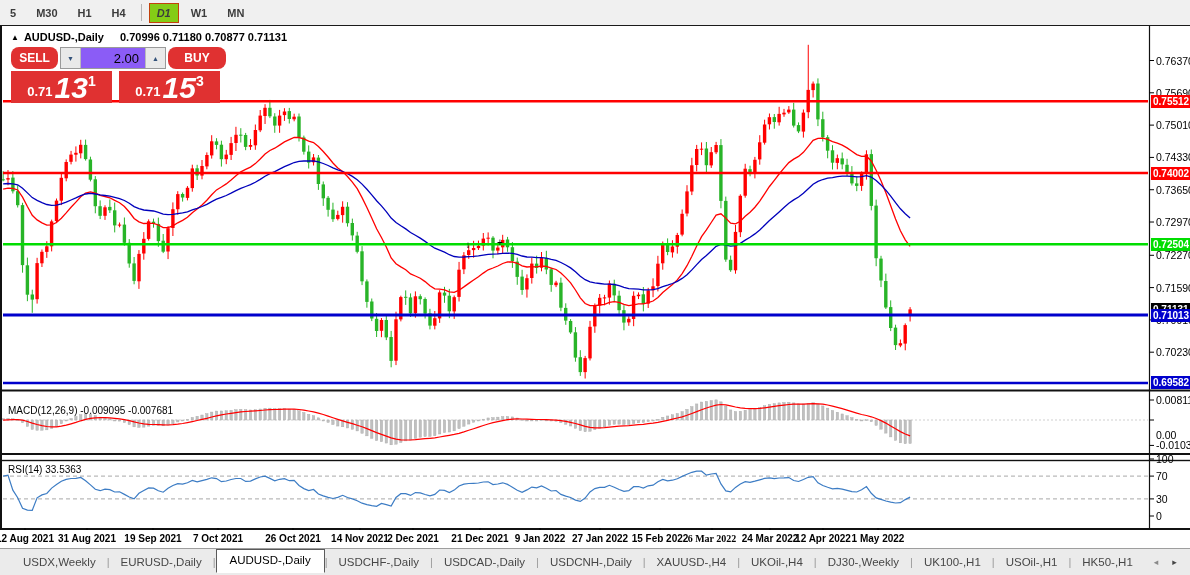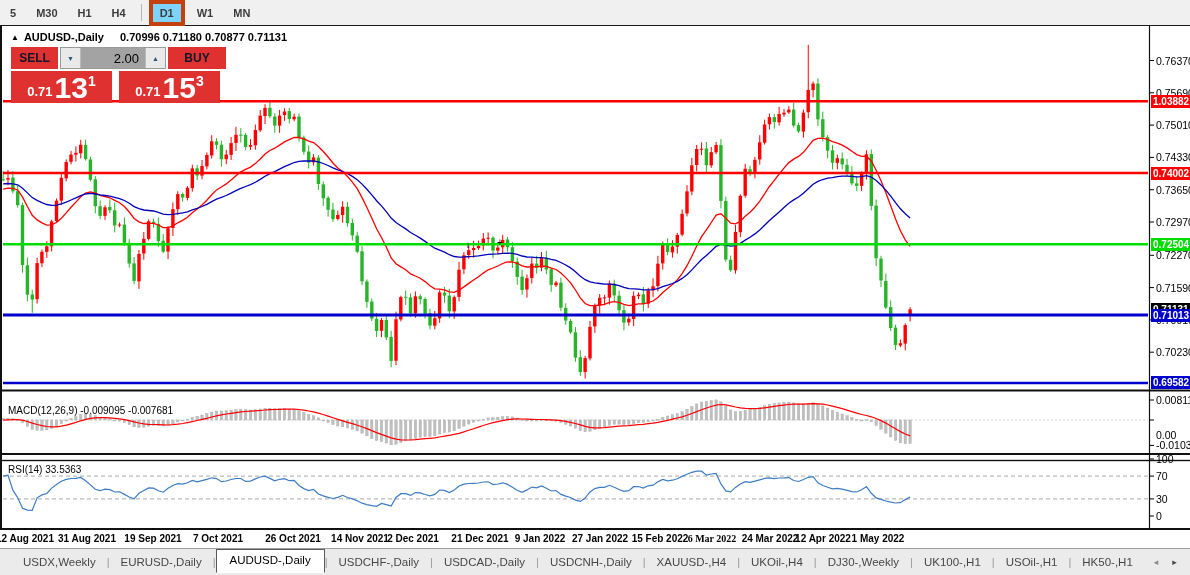--- a/index.html
+++ b/index.html
@@ -3,49 +3,49 @@
 <meta charset="utf-8">
 <style>
   html,body{margin:0;padding:0;background:#d8d8d8;}
   .window{position:relative;width:1190px;height:575px;background:#f0f0f0;overflow:hidden;
           font-family:"Liberation Sans","DejaVu Sans",sans-serif;}
   
   .toolbar{position:absolute;top:0;left:0;width:1190px;height:25px;background:#f0f0f0;
            display:flex;align-items:center;z-index:6;}
   .tf-btn{font-size:11px;font-weight:700;color:#3c3c3c;padding:3px 7px;margin:0 2px;
           border:1px solid transparent;cursor:default;}
-  .tf-btn.active{background:#7dd3fc;border:4px solid #c2410c;}
+  .tf-btn.active{background:#84cc16;border:1px solid #c2410c;font-style:italic;}
   .tf-sep{width:1px;height:17px;background:#b5b5b5;margin:0 5px;}
   
   .chart-window{position:absolute;top:25px;left:0;width:1190px;height:523px;background:#ffffff;
                 border-top:1px solid #1a1a1a;z-index:0;}
   svg.canvas{position:absolute;top:0;left:0;z-index:1;}
   
   .chart-title{position:absolute;top:31px;left:11px;z-index:3;font-size:11px;font-weight:700;color:#000;}
   .chart-title .arrow{font-size:8px;margin-right:5px;position:relative;top:-1px;}
   .chart-title .ohlc{margin-left:16px;}
   
   .widget{position:absolute;top:47px;left:11px;z-index:4;width:215px;}
   .w-row1{display:flex;height:22px;}
-  .btn-sell,.btn-buy{background:#e03131;color:#0f172a;font-size:12px;font-weight:700;
-    display:flex;align-items:center;justify-content:center;cursor:pointer;}
+  .btn-sell,.btn-buy{background:#e03131;color:#ffffff;font-size:12px;font-weight:700;
+    display:flex;align-items:center;justify-content:center;cursor:pointer;border-radius:8px;}
   .btn-sell{width:47px;}
   .btn-buy{width:58px;}
-  .stepper{flex:1;display:flex;margin:0 2px;border:1px solid #9a9a9a;background:#a3a3a3;}
+  .stepper{flex:1;display:flex;margin:0 2px;border:1px solid #9a9a9a;background:#8b5cf6;}
   .step-btn{width:19px;background:#e9e9e9;border-right:1px solid #bbb;display:flex;align-items:center;
     justify-content:center;font-size:7px;color:#33527a;cursor:pointer;}
   .step-btn.up{border-right:none;border-left:1px solid #bbb;}
   .step-val{flex:1;display:flex;align-items:center;justify-content:flex-end;padding-right:6px;
     font-size:13px;color:#000;}
   .w-row2{display:flex;margin-top:2px;height:32px;}
   .px-box{background:#e03131;color:#fff;width:101px;display:flex;align-items:flex-end;
     justify-content:center;cursor:pointer;}
   .px-box + .px-box{margin-left:7px;}
   .px-small{font-size:13px;font-weight:700;margin:0 2px 4px 0;}
-  .px-big{font-size:30px;font-weight:700;line-height:30px;}
+  .px-big{font-size:30px;font-weight:700;line-height:30px;font-style:italic;}
   .px-sup{font-size:14px;font-weight:700;align-self:flex-start;margin-top:2px;}
   
   .px-label{position:absolute;left:1156px;font-size:10.5px;color:#000;z-index:2;white-space:nowrap;}
   .badge{position:absolute;left:1151px;width:37px;height:13px;line-height:13px;padding-left:2px;
          font-size:10px;font-weight:700;color:#fff;z-index:3;white-space:nowrap;}
   .ind-label{position:absolute;left:8px;font-size:10px;color:#000;z-index:2;}
   .date-label{position:absolute;font-size:10px;font-weight:700;color:#000;transform:translateX(-50%);
               z-index:2;white-space:nowrap;}
   
   .tabbar{position:absolute;top:548px;left:0;width:1190px;height:27px;background:#ebebeb;
@@ -742,21 +742,21 @@
       <div class="px-label" style="top: 313.895px;">0.70910</div>
       <div class="px-label" style="top: 346.201px;">0.70230</div>
       <div class="px-label" style="top: 394.009px;">0.00811</div>
       <div class="px-label" style="top: 429px;">0.00</div>
       <div class="px-label" style="top: 439.414px;">-0.01031</div>
       <div class="px-label" style="top: 453px;">100</div>
       <div class="px-label" style="top: 470.1px;">70</div>
       <div class="px-label" style="top: 492.9px;">30</div>
       <div class="px-label" style="top: 510px;">0</div>
       <div class="badge" style="top: 302.896px; background: rgb(0, 0, 0);">0.71131</div>
-      <div class="badge" style="top: 94.7626px; background: rgb(255, 0, 0);">1.03882</div>
+      <div class="badge" style="top: 94.7626px; background: rgb(255, 0, 0);">0.75512</div>
       <div class="badge" style="top: 166.5px; background: rgb(255, 0, 0);">0.74002</div>
       <div class="badge" style="top: 237.667px; background: rgb(0, 221, 0);">0.72504</div>
       <div class="badge" style="top: 308.502px; background: rgb(0, 0, 204);">0.71013</div>
       <div class="badge" style="top: 376.486px; background: rgb(0, 0, 204);">0.69582</div>
     </div>
   <div id="date-overlays">
       <div class="date-label" style="left: 25px; top: 533px;">12 Aug 2021</div>
       <div class="date-label" style="left: 87px; top: 533px;">31 Aug 2021</div>
       <div class="date-label" style="left: 153px; top: 533px;">19 Sep 2021</div>
       <div class="date-label" style="left: 218px; top: 533px;">7 Oct 2021</div>

